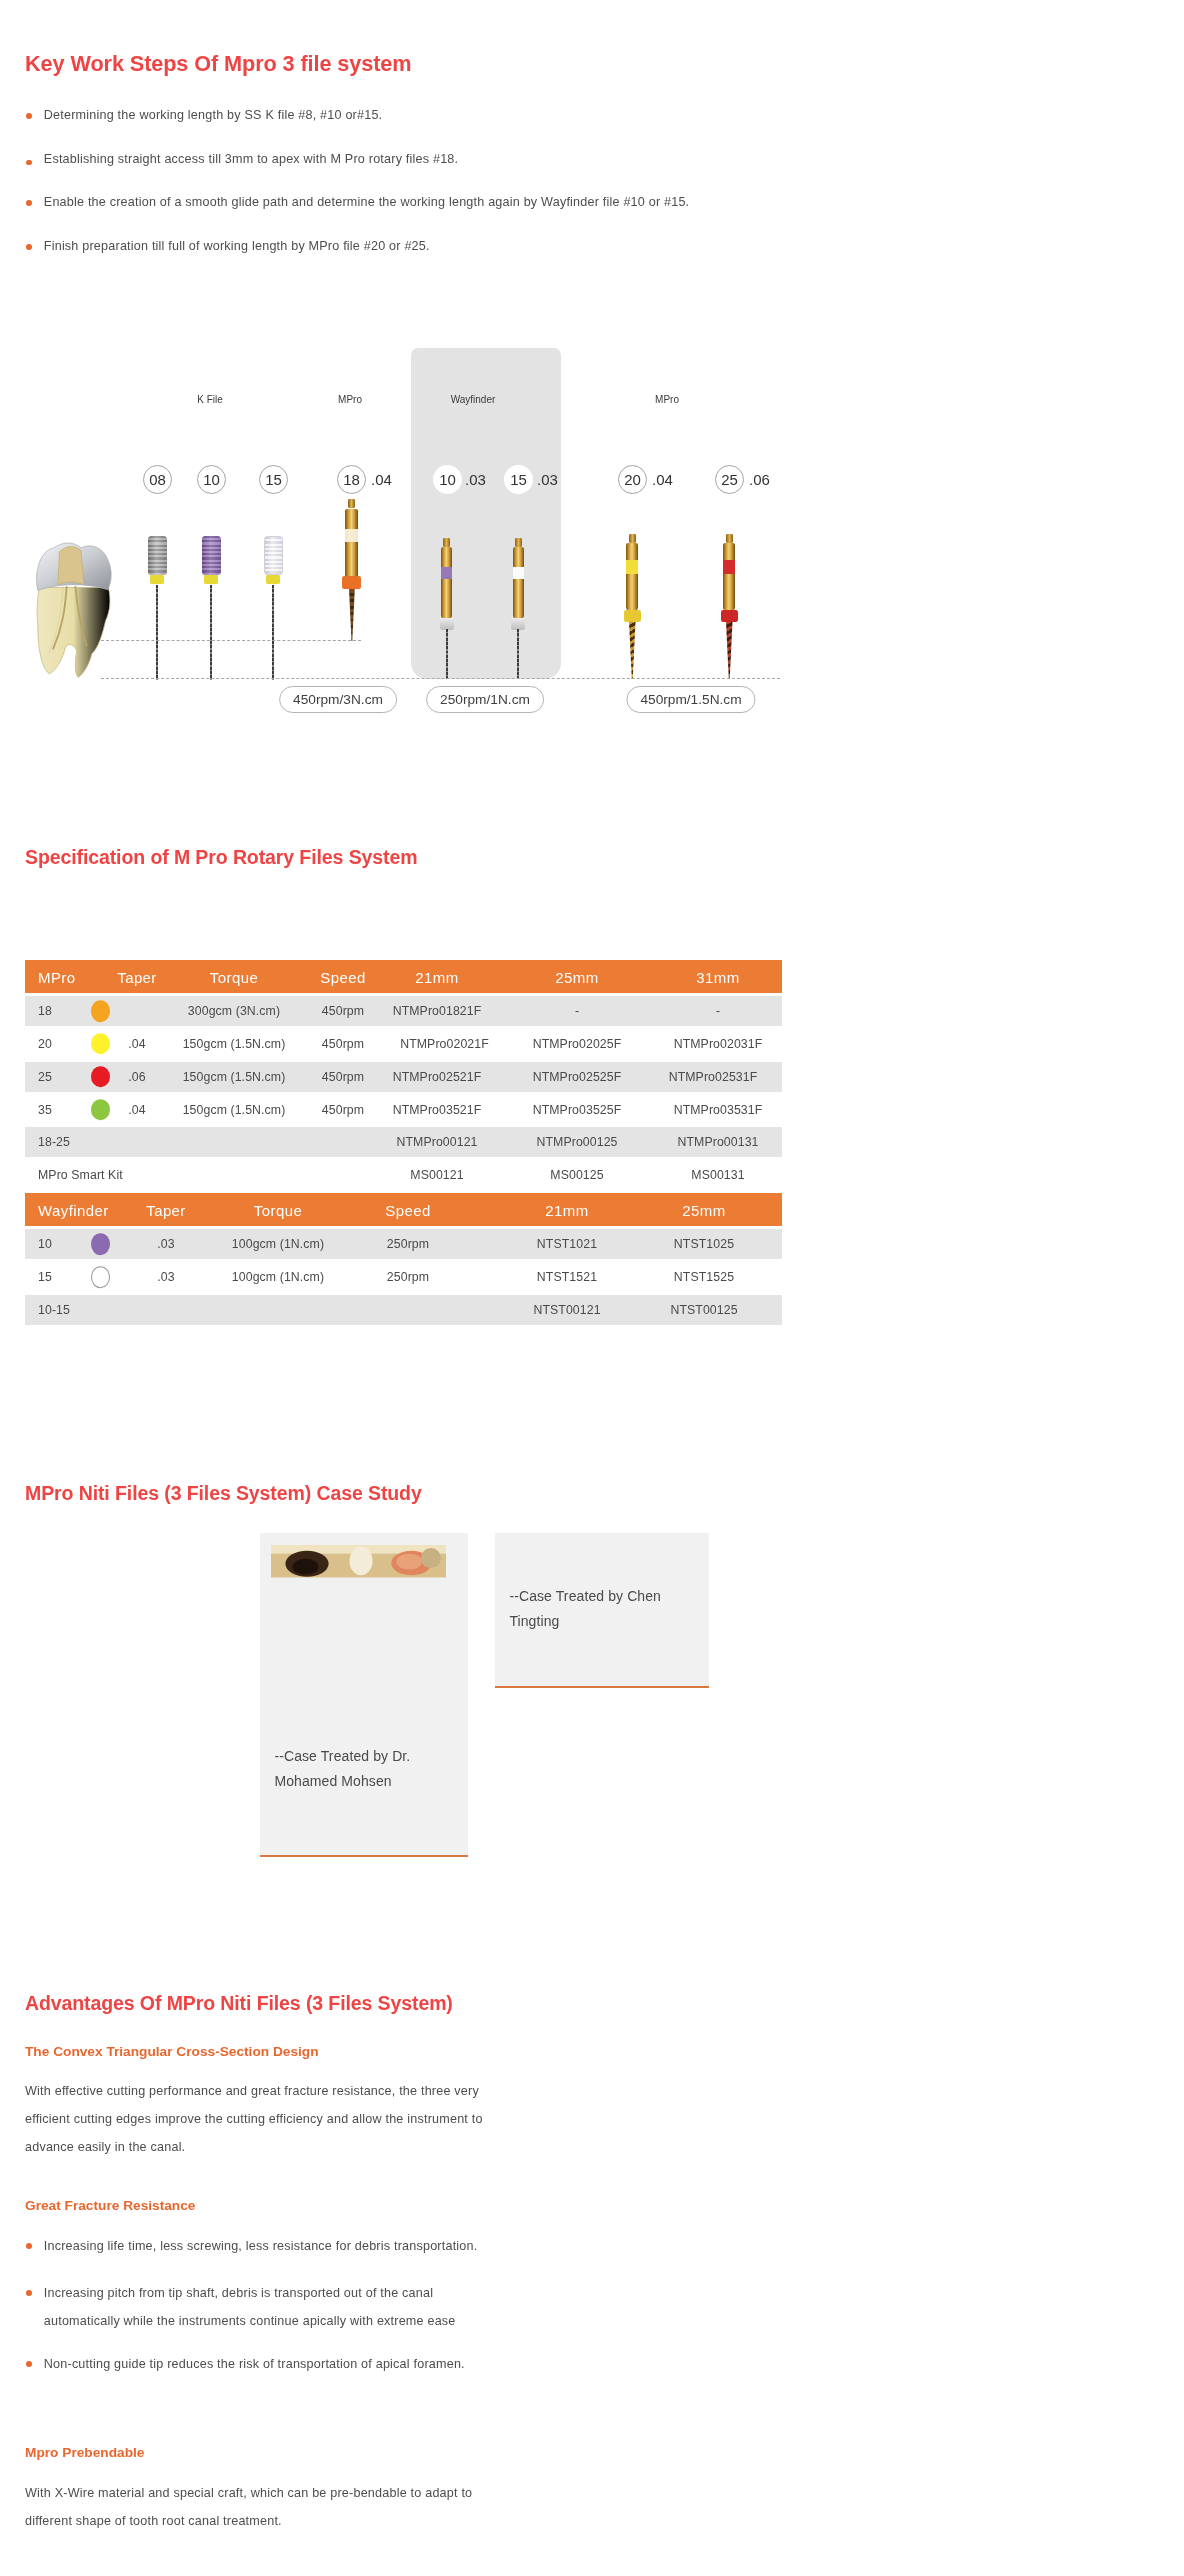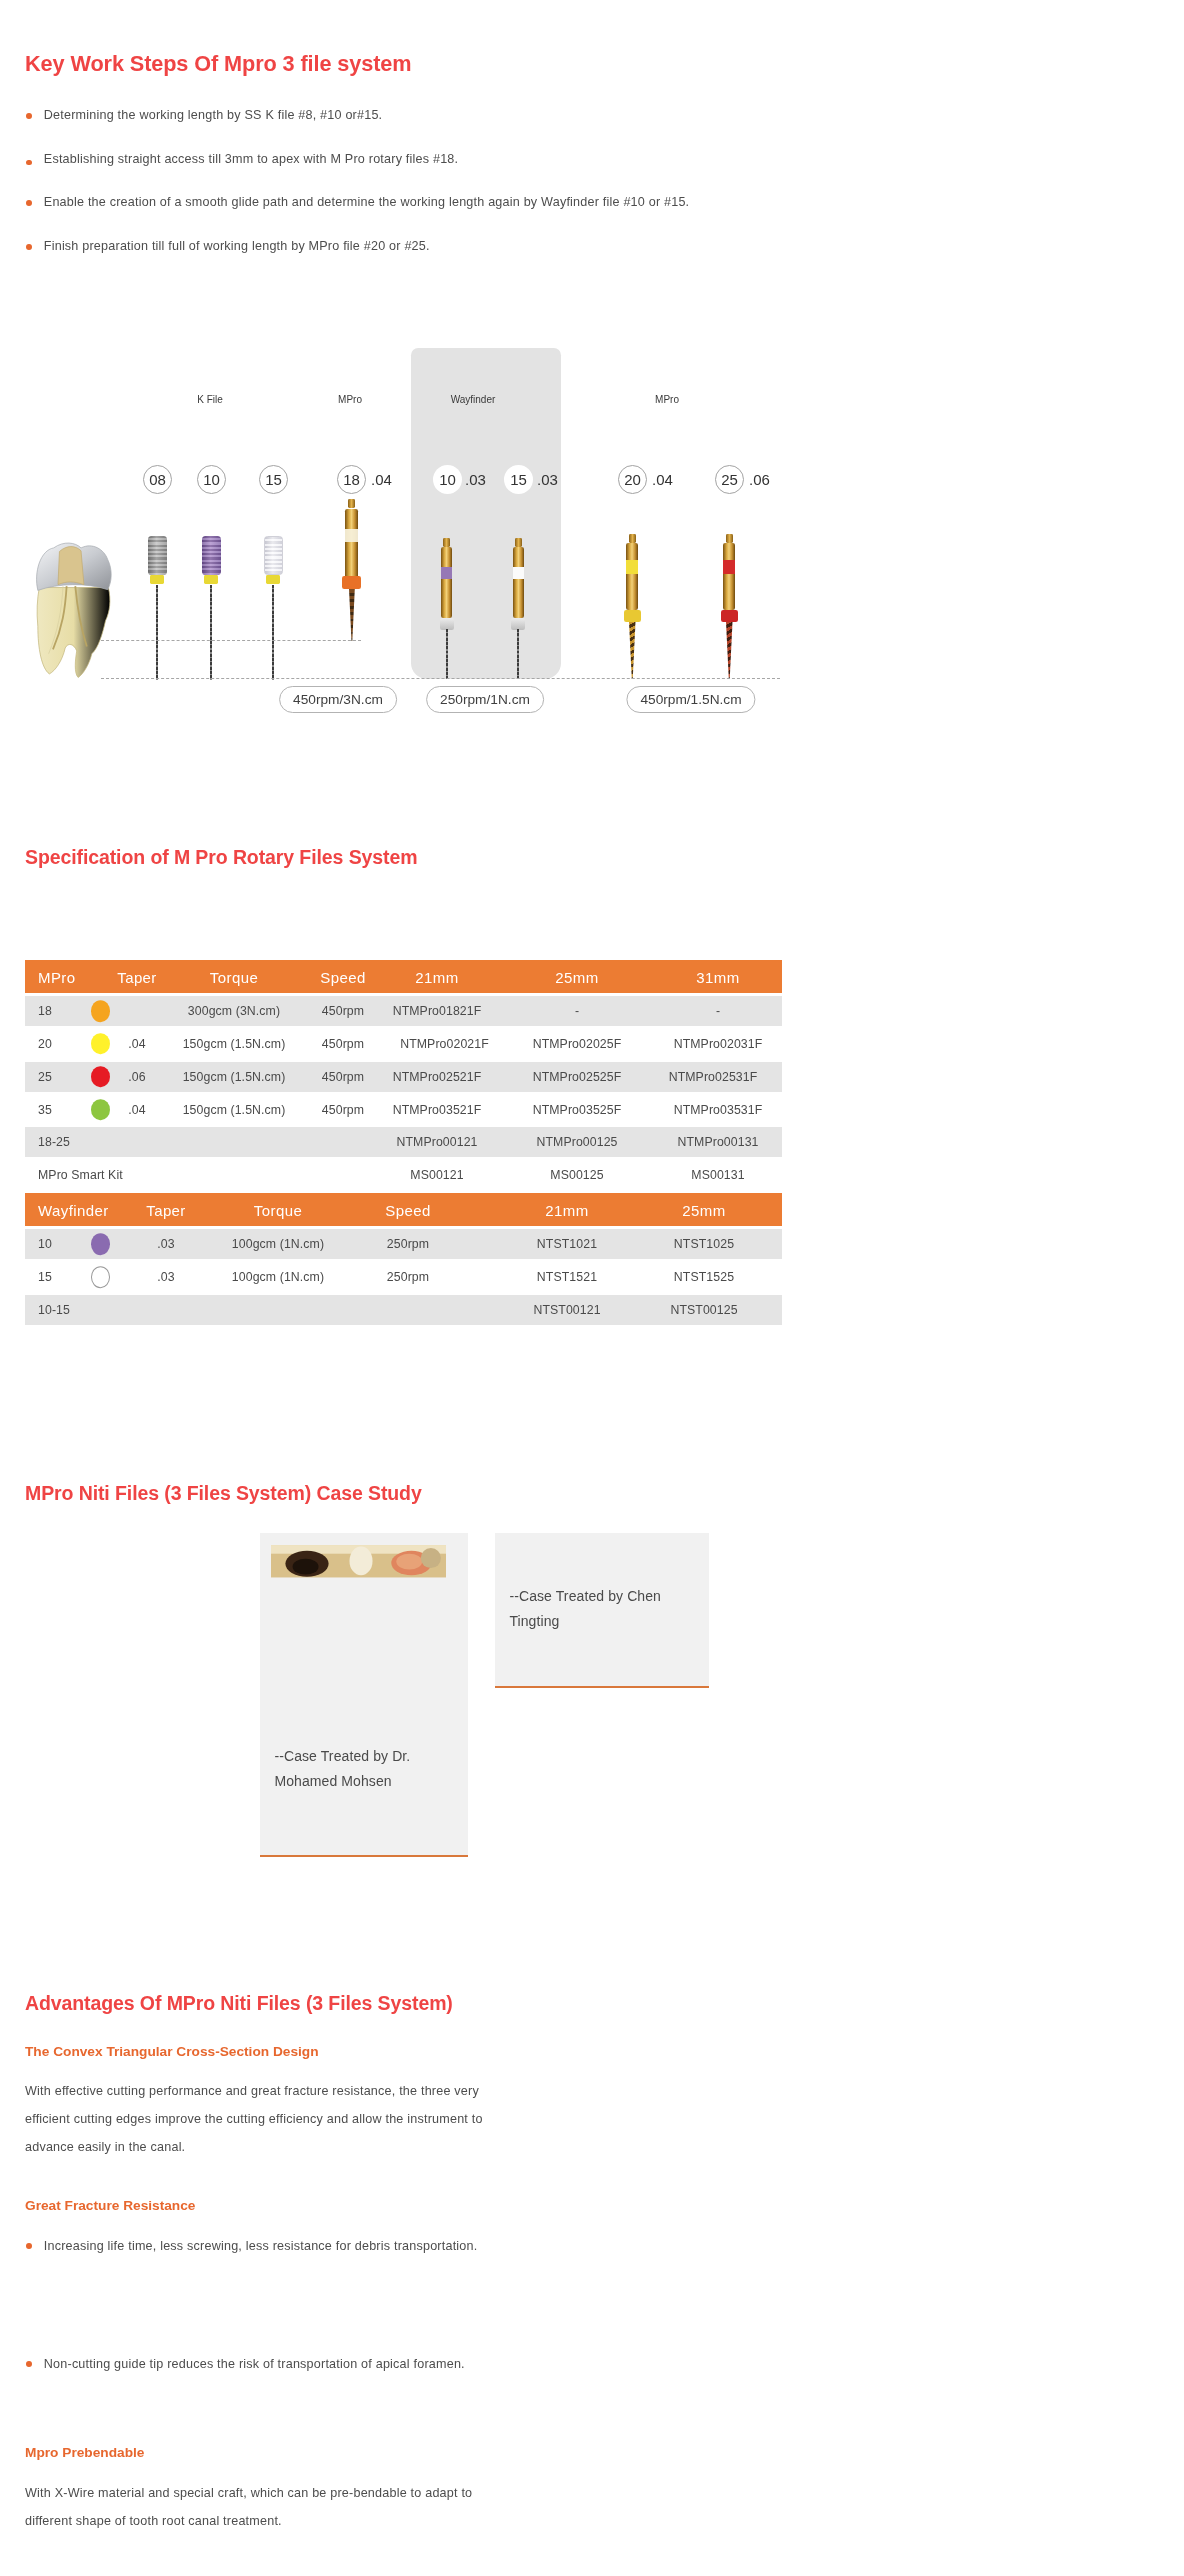--- a/index.html
+++ b/index.html
@@ -342,20 +342,24 @@
   <div class="h1 mid" style="top:1992px;">Advantages Of MPro Niti Files (3 Files System)</div>
 
   <div class="h3" style="top:2044px;">The Convex Triangular Cross-Section Design</div>
   <div class="para" style="top:2077px;">With effective cutting performance and great fracture resistance, the three very efficient cutting edges improve the cutting efficiency and allow the instrument to advance easily in the canal.</div>
 
   <div class="h3" style="top:2198px;">Great Fracture Resistance</div>
   <div class="bullet" style="top:2232px;">
     <span class="bdot" style="margin-top:10.8px;"></span>
     <span class="btext wrap">Increasing life time, less screwing, less resistance for debris transportation.</span>
   </div>
+  <div class="bullet" style="top:2279px;">
+    <span class="bdot" style="margin-top:10.8px;"></span>
+    <span class="btext wrap">Increasing pitch from tip shaft, debris is transported out of the canal automatically while the instruments continue apically with extreme ease</span>
+  </div>
   <div class="bullet" style="top:2350px;">
     <span class="bdot" style="margin-top:10.8px;"></span>
     <span class="btext wrap">Non-cutting guide tip reduces the risk of transportation of apical foramen.</span>
   </div>
 
   <div class="h3" style="top:2445px;">Mpro Prebendable</div>
   <div class="para" style="top:2479px;">With X-Wire material and special craft, which can be pre-bendable to adapt to different shape of tooth root canal treatment.</div>
 
 </div>
 

